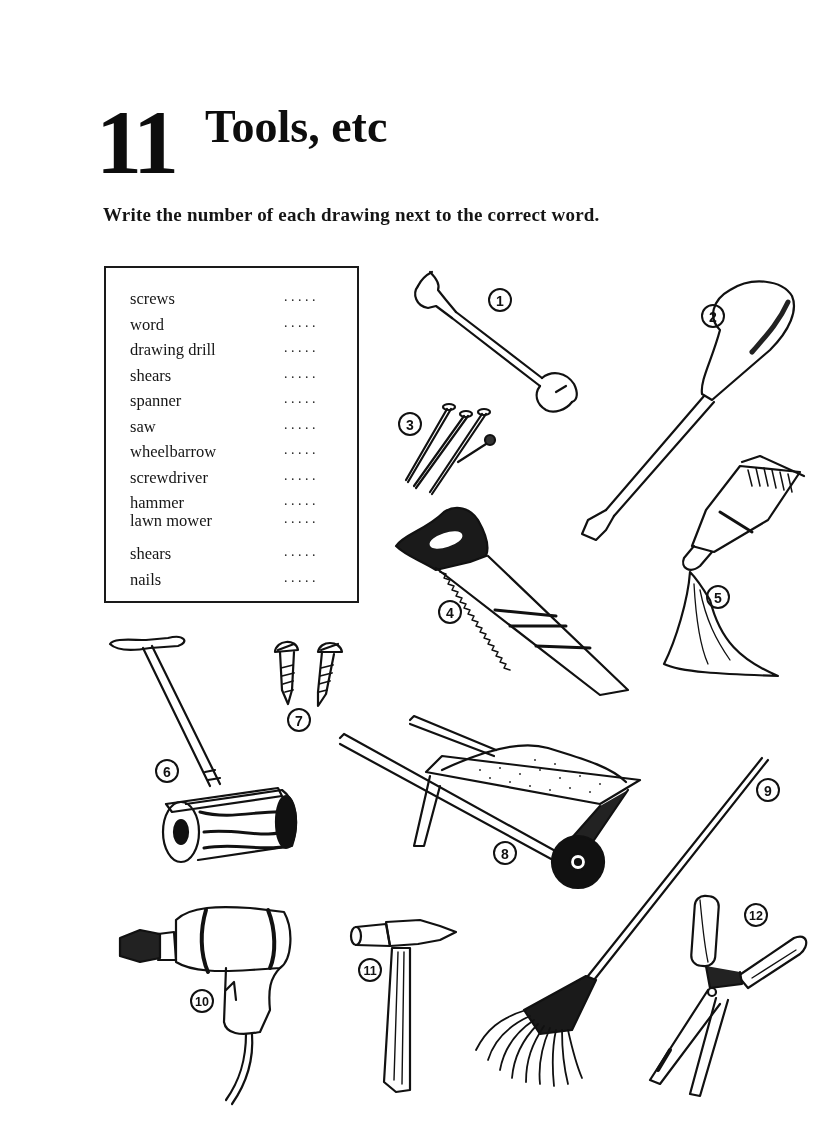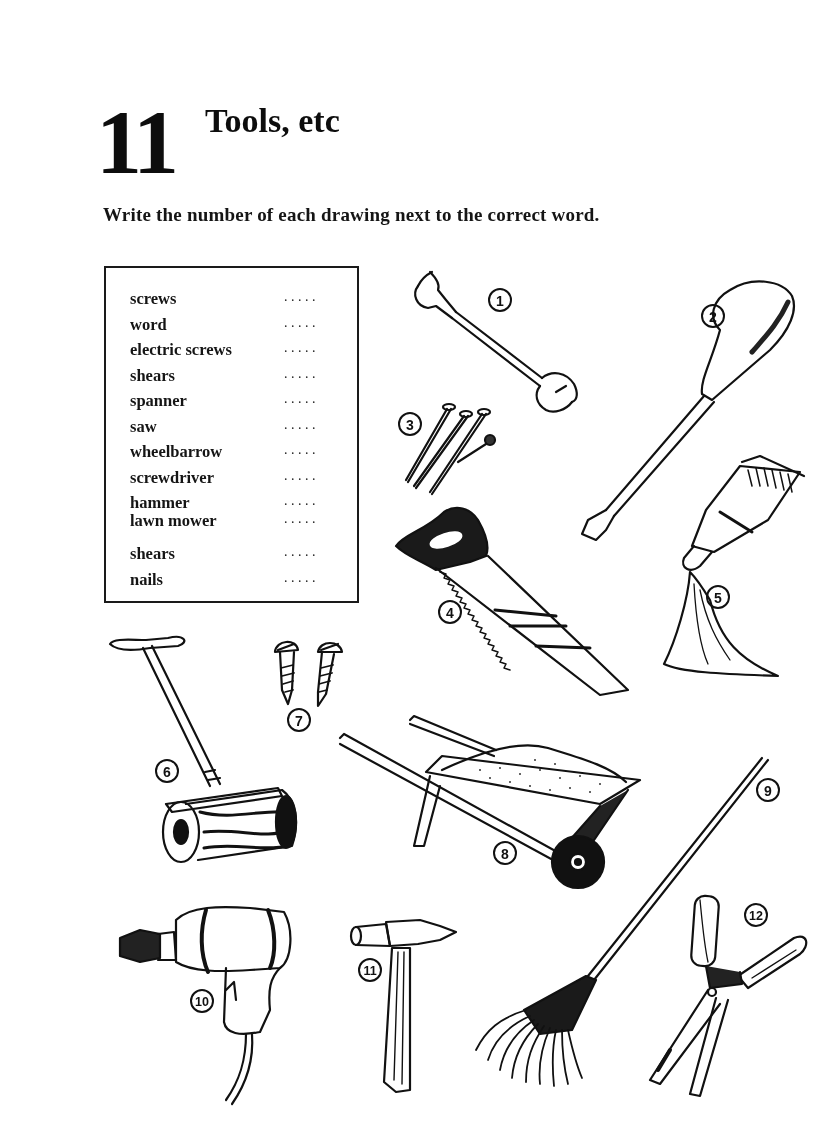--- a/index.html
+++ b/index.html
@@ -5,36 +5,36 @@
     html, body { margin: 0; padding: 0; background: #ffffff; }
     body { width: 816px; height: 1123px; position: relative; overflow: hidden; color: #111; }
     .unit-number {
       position: absolute; left: 96px; top: 96px;
       font-family: "Liberation Serif", serif; font-weight: bold;
       font-size: 92px; line-height: 1; letter-spacing: -4px; color: #0d0d0d;
     }
     .unit-title {
       position: absolute; left: 205px; top: 104px;
       font-family: "Liberation Serif", serif; font-weight: bold;
-      font-size: 34px; line-height: 1; color: #0d0d0d;
+      font-size: 46px; line-height: 1; color: #0d0d0d;
     }
     .instruction {
       position: absolute; left: 103px; top: 204px;
       font-family: "Liberation Serif", serif; font-size: 19px;
       font-weight: bold; color: #151515; letter-spacing: 0.2px;
     }
     .word-box {
       position: absolute; left: 104px; top: 266px; width: 255px; height: 337px;
       border: 2px solid #1a1a1a; box-sizing: border-box;
     }
     .word-row {
       position: absolute; left: 24px; width: 220px; height: 24px;
       font-family: "Liberation Serif", serif; font-size: 16.5px; color: #151515;
     }
-    .word-row .word { position: absolute; left: 0; top: 0; font-weight: bold; }
+    .word-row .word { position: absolute; left: 0; top: 0; }
     .word-row .answer {
       position: absolute; left: 154px; top: 0; width: 55px;
       letter-spacing: 3.5px; font-size: 14px; color: #222;
     }
     svg.art { position: absolute; left: 0; top: 0; }
     .num-circle text { font-family: "Liberation Sans", sans-serif; font-weight: bold; }
   </style>
 </head>
 <body>
 
@@ -48,21 +48,21 @@
 <div class="word-box">
   <div class="word-row" style="top:21px">
     <span class="word">screws</span>
     <span class="answer">.....</span>
   </div>
   <div class="word-row" style="top:46.5px">
     <span class="word">word</span>
     <span class="answer">.....</span>
   </div>
   <div class="word-row" style="top:72px">
-    <span class="word">electric screws</span>
+    <span class="word">drawing drill</span>
     <span class="answer">.....</span>
   </div>
   <div class="word-row" style="top:97.5px">
     <span class="word">shears</span>
     <span class="answer">.....</span>
   </div>
   <div class="word-row" style="top:123px">
     <span class="word">spanner</span>
     <span class="answer">.....</span>
   </div>

